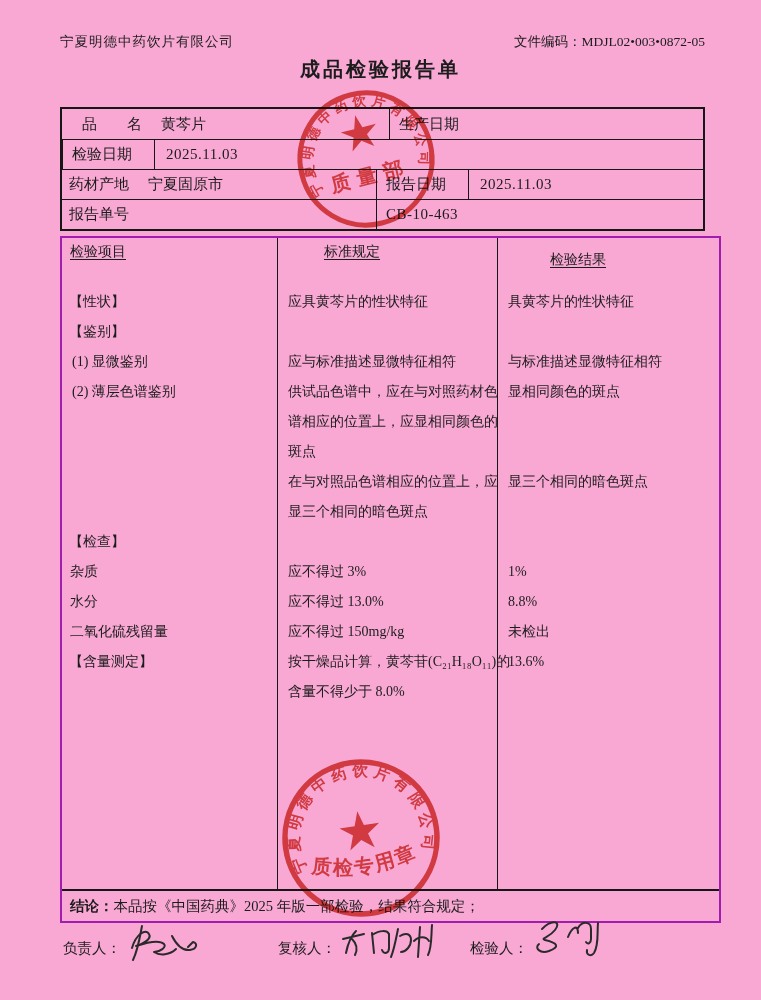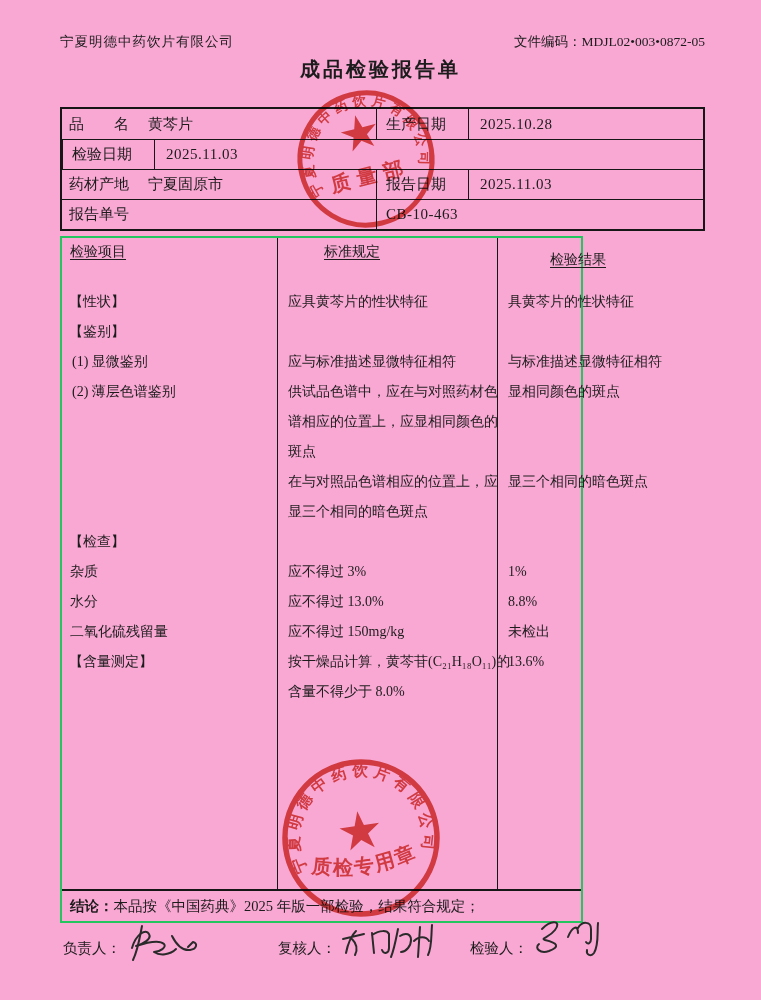--- a/index.html
+++ b/index.html
@@ -11,29 +11,29 @@
     color:#1c1c1c;
   }
   
   .co-name { position:absolute; left:60px; top:33px; font-size:13.5px; letter-spacing:1px; }
   .doc-code { position:absolute; right:56px; top:33px; font-size:13.5px; }
   .doc-title { position:absolute; left:0; right:0; top:56px; text-align:center;
     font-size:20px; font-weight:bold; letter-spacing:3px; }
   
   .info-table { position:absolute; left:60px; top:107px; width:645px; border:2px solid #161616; background:transparent; }
   .irow { display:flex; height:30px; align-items:center; border-top:1px solid #161616; font-size:15px; }
-  .irow:first-child { border-top:none; }
+  .irow:first-child { border-top:none;padding-left:13px; }
   .ir-left  { width:314px; display:flex; align-items:center; padding-left:7px; height:100%; }
   .ir-left .lbl { display:inline-block; width:62px; }
   .ir-left .val { margin-left:17px; }
   .ir-label { width:92px; border-left:1px solid #161616; height:100%; display:flex; align-items:center; padding-left:9px; }
   .ir-value { flex:1; border-left:1px solid #161616; height:100%; display:flex; align-items:center; padding-left:11px; letter-spacing:.5px; }
   .ir-wide  { flex:1; border-left:1px solid #161616; height:100%; display:flex; align-items:center; padding-left:9px; letter-spacing:.5px; }
   
-  .main-table { position:absolute; left:60px; top:236px; width:523px; height:687px; border:2px solid #22c55e;text-align:right; }
+  .main-table { position:absolute; left:60px; top:236px; width:661px; height:687px; border:2px solid #a21caf;text-align:right; }
   .mcol { position:absolute; top:0; height:651px; }
   .mcol-item     { left:0; width:216px; border-right:1px solid #161616; }
   .mcol-standard { left:216px; width:220px; border-right:1px solid #161616; }
   .mcol-result   { left:436px; width:205px; }
   .tline { position:absolute; height:20px; line-height:20px; font-size:14px; white-space:nowrap; }
   .thead { text-decoration:underline; text-underline-offset:3px; }
   .conclusion { position:absolute; left:0; right:0; top:651px; height:32px; border-top:2px solid #161616;
     display:flex; align-items:center; padding-left:8px; font-size:14.5px; }
   .conclusion .c-lbl { font-weight:bold; }
   
@@ -53,21 +53,20 @@
   <div class="doc-code"><span>文件编码：</span><span>MDJL02•003•0872-05</span></div>
   <div class="doc-title">成品检验报告单</div>
 
   <div class="info-table">
     <div class="irow">
       <div class="ir-left">
         <span class="lbl">品　　名</span>
         <span class="val">黄芩片</span>
       </div>
       <div class="ir-label">生产日期</div>
-      <div class="ir-value">2025.10.28</div>
     </div>
     <div class="irow">
       <div class="ir-label">检验日期</div>
       <div class="ir-value">2025.11.03</div>
     </div>
     <div class="irow">
       <div class="ir-left">
         <span class="lbl">药材产地</span>
         <span class="val">宁夏固原市</span>
       </div>

